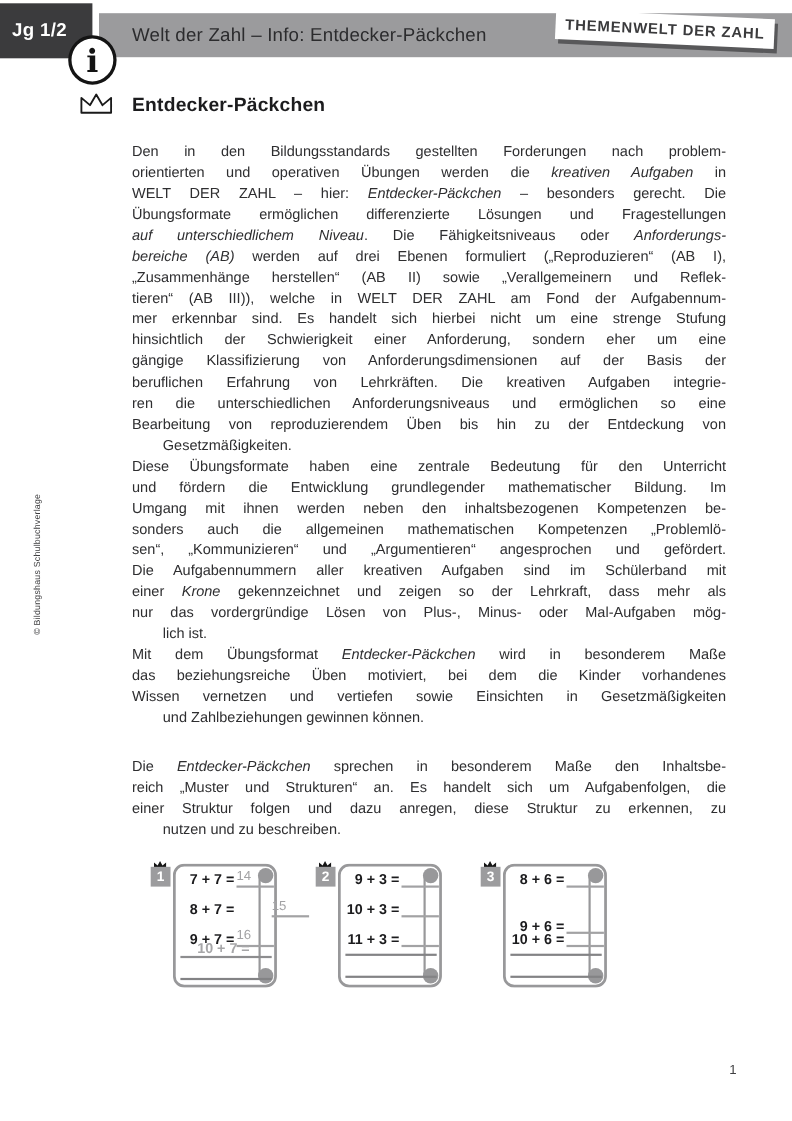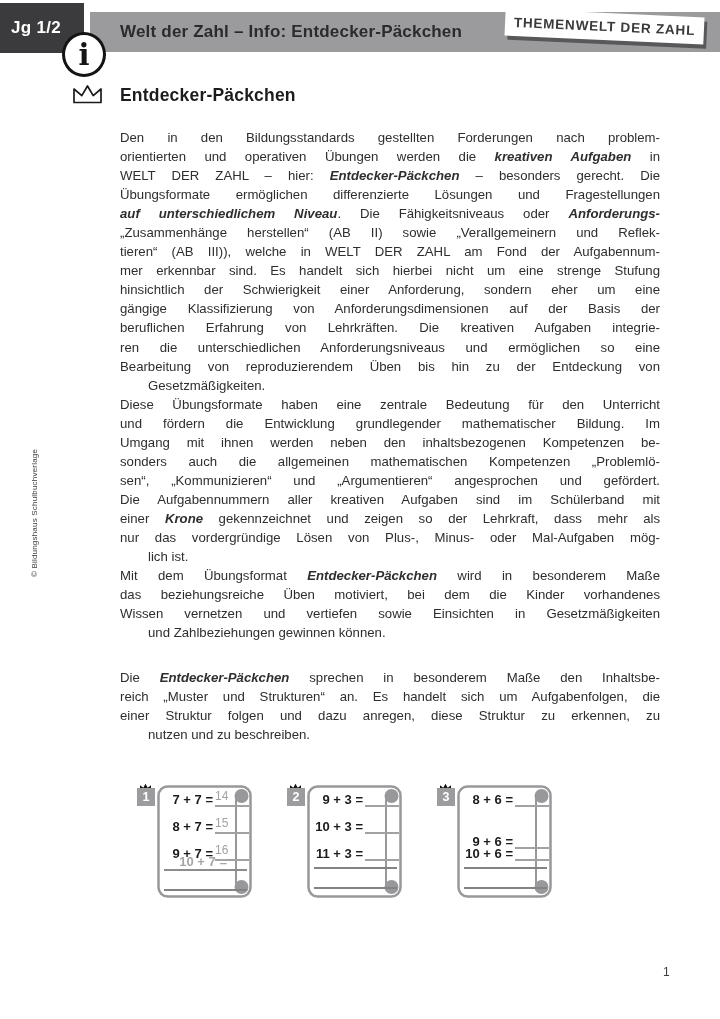--- a/index.html
+++ b/index.html
@@ -9,38 +9,38 @@
   
   .grade-box{position:absolute;left:0;top:3px;width:84px;height:50px;background:#3b3b3d;
              color:#fff;font-weight:700;font-size:17px;display:flex;align-items:center;
              padding-left:11px;box-sizing:border-box;letter-spacing:.3px;}
   .band{position:absolute;left:90px;top:12px;width:630px;height:40px;background:#9b9b9d;}
   .info-circle{position:absolute;left:62px;top:32px;width:38px;height:38px;border:3px solid #141414;
                border-radius:50%;background:#fff;display:flex;align-items:center;justify-content:center;
                font-family:"DejaVu Serif",serif;font-weight:700;font-size:29px;line-height:1;color:#141414;
                padding-top:1px;box-sizing:content-box;}
   .header-title{position:absolute;left:120px;top:12px;height:40px;display:flex;align-items:center;
-                font-size:17px;font-weight:700;color:#2b2b2d;letter-spacing:.2px;}
+                font-size:17px;font-weight:400;color:#2b2b2d;letter-spacing:.2px;}
   .theme-badge{position:absolute;left:505px;top:13px;width:199px;height:27px;background:#ffffff;
                transform:rotate(2.6deg);transform-origin:center;box-shadow:3px 4px 0 #58585a;
                display:flex;align-items:center;justify-content:center;font-weight:700;font-size:13.5px;
                letter-spacing:.8px;color:#3a3a3c;white-space:nowrap;}
 
   
   .crown-big{position:absolute;left:71px;top:82px;}
   .section-title{position:absolute;left:120px;top:85px;font-size:17.5px;font-weight:700;color:#1c1c1e;
                  letter-spacing:.2px;}
 
   
   .textblock{position:absolute;left:120px;top:128px;width:540px;font-size:13.2px;line-height:19.05px;
              color:#2e2e30;}
   .para2{margin-top:26px;}
   .tl{text-align:justify;text-align-last:justify;white-space:normal;}
   .tl.end{text-align-last:left;margin-left:28px;}
-  .bi{font-weight:700;font-style:italic;}
+  .bi{font-weight:400;font-style:italic;}
 
   
   .copyright{position:absolute;left:34px;top:513px;transform:translate(-50%,-50%) rotate(-90deg);
              font-size:8px;color:#3c3c3e;white-space:nowrap;letter-spacing:.2px;}
 
   
   #worksheets{position:absolute;inset:0;}
   .wbadge{position:absolute;top:788px;width:18px;height:18px;background:#9c9c9e;color:#fff;
           font-weight:700;font-size:12.5px;display:flex;align-items:center;justify-content:center;}
   .wcrown{position:absolute;top:778px;width:13px;height:9px;}
@@ -78,20 +78,21 @@
   </svg>
   <div class="section-title">Entdecker-Päckchen</div>
 
   <div class="textblock">
     <div id="para1">
         <div class="tl">Den in den Bildungsstandards gestellten Forderungen nach problem-</div>
         <div class="tl">orientierten und operativen Übungen werden die <em class="bi">kreativen Aufgaben</em> in</div>
         <div class="tl">WELT DER ZAHL – hier: <em class="bi">Entdecker-Päckchen</em> – besonders gerecht. Die</div>
         <div class="tl">Übungsformate ermöglichen differenzierte Lösungen und Fragestellungen</div>
         <div class="tl"><em class="bi">auf unterschiedlichem Niveau</em>. Die Fähigkeitsniveaus oder <em class="bi">Anforderungs-</em></div>
+        <div class="tl"><em class="bi">bereiche (AB)</em> werden auf drei Ebenen formuliert („Reproduzieren“ (AB I),</div>
         <div class="tl">„Zusammenhänge herstellen“ (AB II) sowie „Verallgemeinern und Reflek-</div>
         <div class="tl">tieren“ (AB III)), welche in WELT DER ZAHL am Fond der Aufgabennum-</div>
         <div class="tl">mer erkennbar sind. Es handelt sich hierbei nicht um eine strenge Stufung</div>
         <div class="tl">hinsichtlich der Schwierigkeit einer Anforderung, sondern eher um eine</div>
         <div class="tl">gängige Klassifizierung von Anforderungsdimensionen auf der Basis der</div>
         <div class="tl">beruflichen Erfahrung von Lehrkräften. Die kreativen Aufgaben integrie-</div>
         <div class="tl">ren die unterschiedlichen Anforderungsniveaus und ermöglichen so eine</div>
         <div class="tl">Bearbeitung von reproduzierendem Üben bis hin zu der Entdeckung von</div>
         <div class="tl end">Gesetzmäßigkeiten.</div>
         <div class="tl">Diese Übungsformate haben eine zentrale Bedeutung für den Unterricht</div>
@@ -127,21 +128,21 @@
         <svg class="bg" width="95" height="113" viewBox="0 0 95 113">
           <rect x="1.5" y="1.5" width="92" height="110" rx="9" fill="#ffffff" stroke="#98989a" stroke-width="2.5"></rect>
           <line x1="79" y1="11" x2="79" y2="102" stroke="#98989a" stroke-width="2"></line>
           <circle cx="84.5" cy="11" r="7" fill="#98989a"></circle>
           <circle cx="84.5" cy="102" r="7" fill="#98989a"></circle>
         </svg>
         <div class="srow" style="top: 2px;">
           <span class="eq">7 + 7 =</span>
           <span class="ans">14</span>
         </div>
-        <div class="srow" style="top: 29px;">
+        <div class="srow" style="top: 29px; gap: 32px;">
           <span class="eq">8 + 7 =</span>
           <span class="ans">15</span>
         </div>
         <div class="srow" style="top: 56px;">
           <span class="eq">9 + 7 =</span>
           <span class="ans">16</span>
         </div>
         <div class="grayrow" style="top: 66px;">
           <span class="eq">10 + 7 =</span>
         </div>

